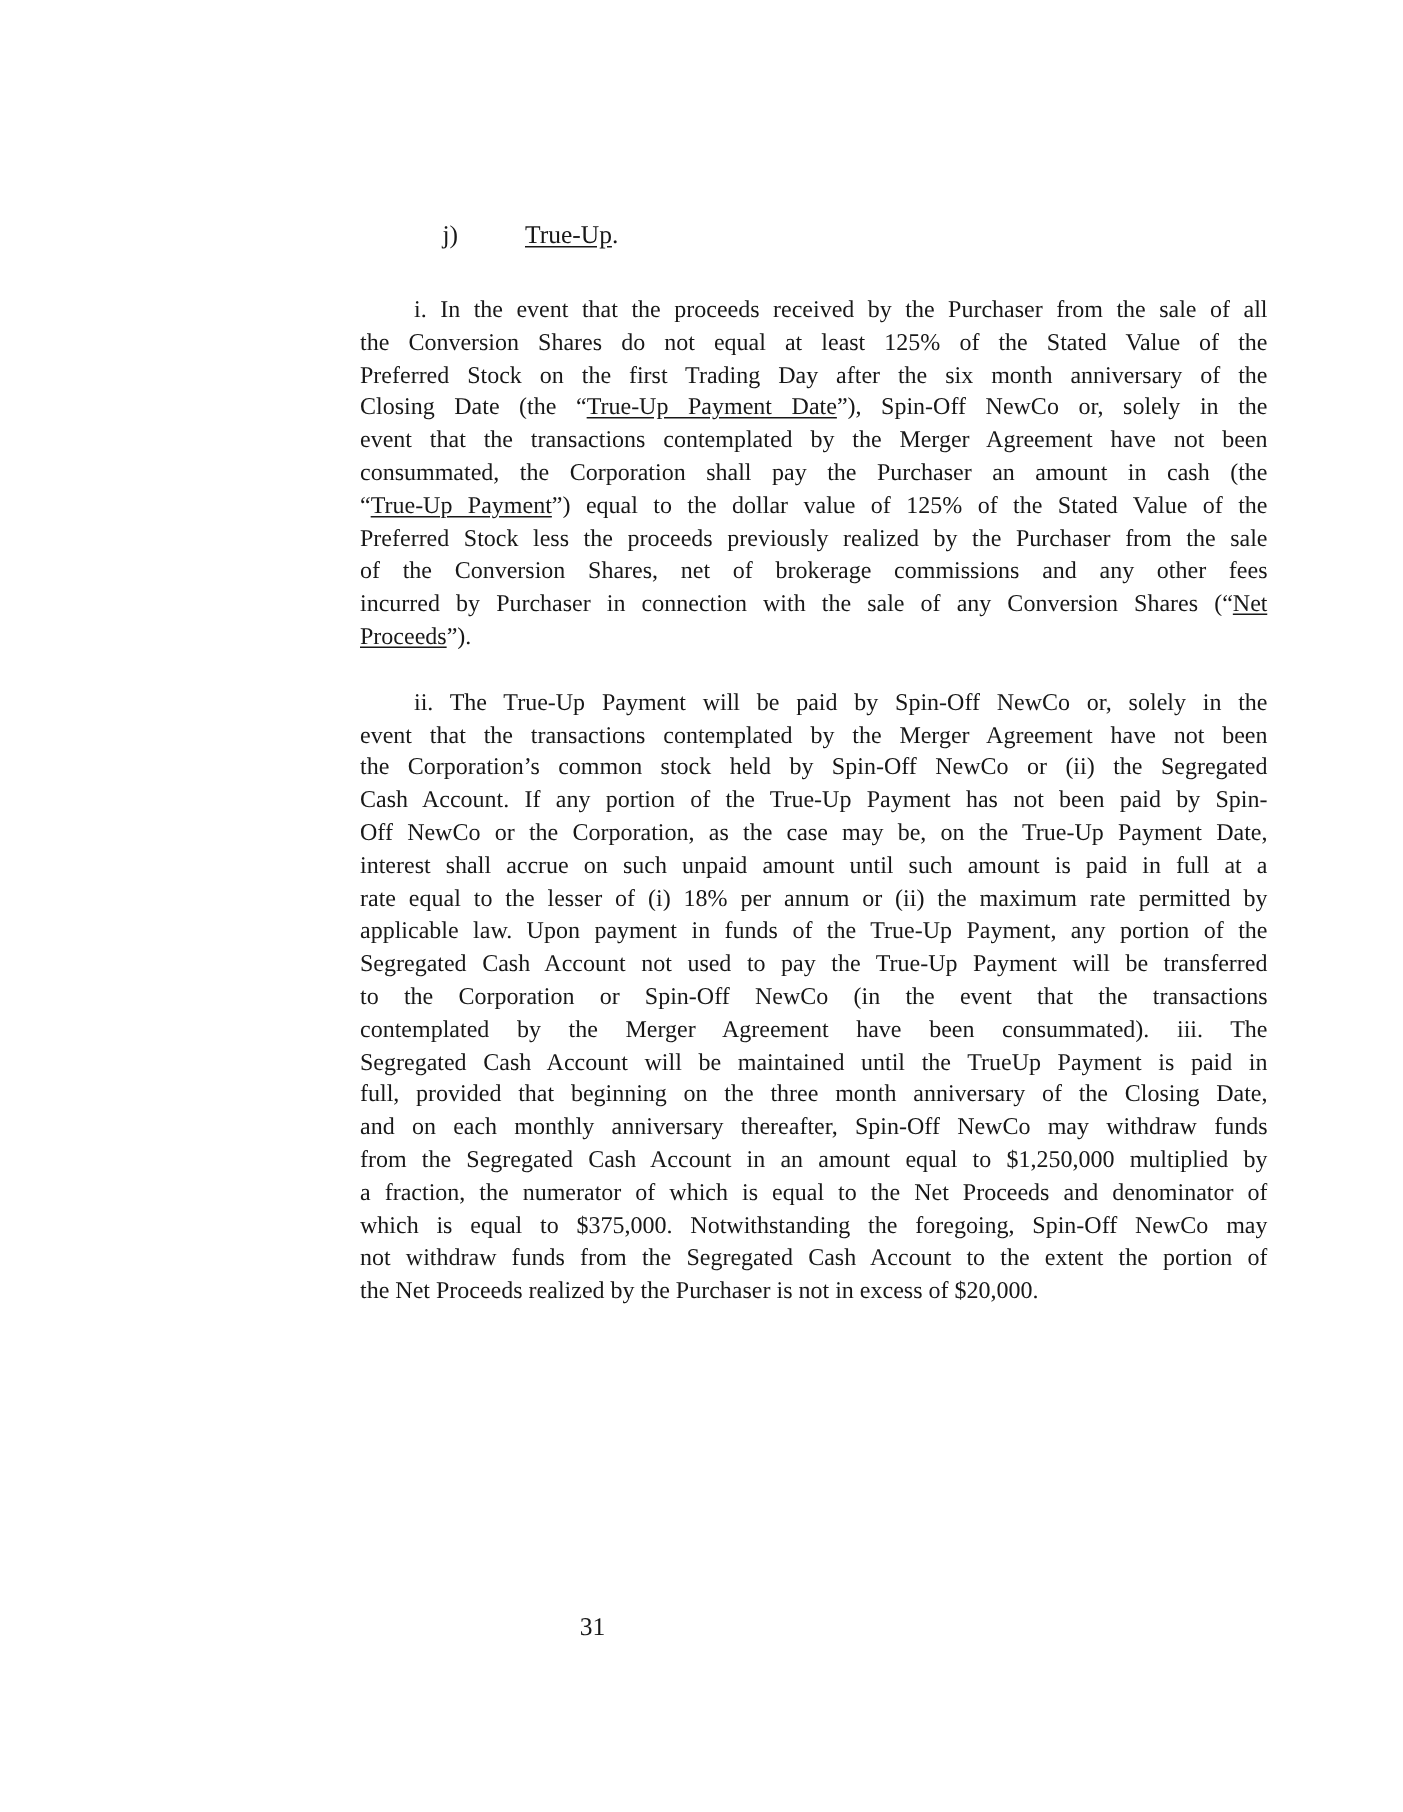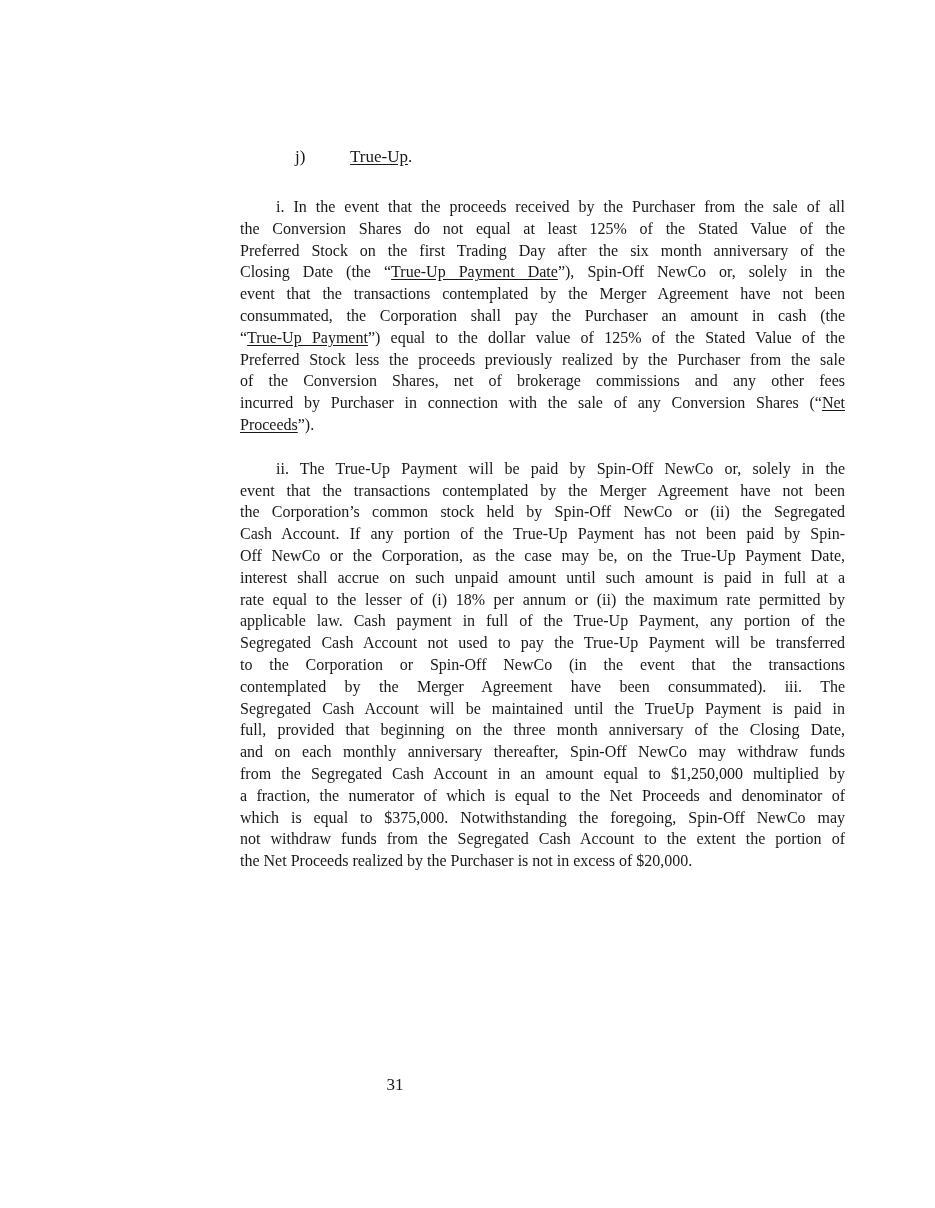--- a/index.html
+++ b/index.html
@@ -90,21 +90,21 @@
           <div class="line last"><u>Proceeds</u><span>”).</span></div>
         </div>
         <div class="para">
           <div class="line first"><span>ii. The True-Up Payment will be paid by Spin-Off NewCo or, solely in the</span></div>
           <div class="line"><span>event that the transactions contemplated by the Merger Agreement have not been</span></div>
           <div class="line"><span>the Corporation’s common stock held by Spin-Off NewCo or (ii) the Segregated</span></div>
           <div class="line"><span>Cash Account.  If any portion of the True-Up Payment has not been paid by Spin-</span></div>
           <div class="line"><span>Off NewCo or the Corporation, as the case may be, on the True-Up Payment Date,</span></div>
           <div class="line"><span>interest shall accrue on such unpaid amount until such amount is paid in full at a</span></div>
           <div class="line"><span>rate equal to the lesser of (i) 18% per annum or (ii) the maximum rate permitted by</span></div>
-          <div class="line"><span>applicable law.  Cash payment in full of the True-Up Payment, any portion of the</span></div>
+          <div class="line"><span>applicable law.  Upon payment in funds of the True-Up Payment, any portion of the</span></div>
           <div class="line"><span>Segregated Cash Account not used to pay the True-Up Payment will be transferred</span></div>
           <div class="line"><span>to the Corporation or Spin-Off NewCo (in the event that the transactions</span></div>
           <div class="line"><span>contemplated by the Merger Agreement have been consummated).   iii. The</span></div>
           <div class="line"><span>Segregated Cash Account will be maintained until the TrueUp Payment is paid in</span></div>
           <div class="line"><span>full, provided that beginning on the three month anniversary of the Closing Date,</span></div>
           <div class="line"><span>and on each monthly anniversary thereafter, Spin-Off NewCo may withdraw funds</span></div>
           <div class="line"><span>from the Segregated Cash Account in an amount equal to $1,250,000 multiplied by</span></div>
           <div class="line"><span>a fraction, the numerator of which is equal to the Net Proceeds and denominator of</span></div>
           <div class="line"><span>which is equal to $375,000.  Notwithstanding the foregoing, Spin-Off NewCo may</span></div>
           <div class="line"><span>not withdraw funds from the Segregated Cash Account to the extent the portion of</span></div>

